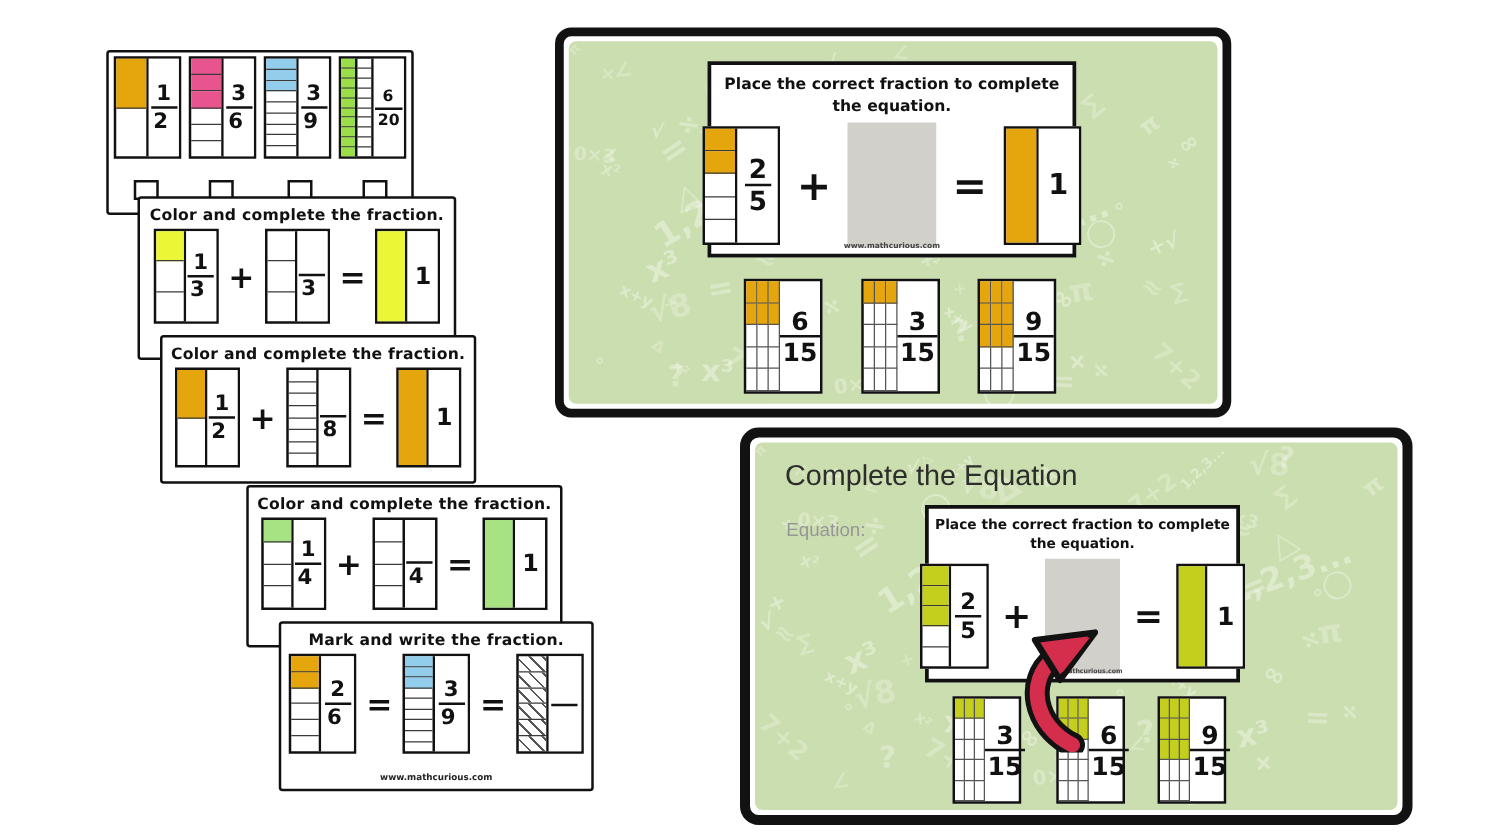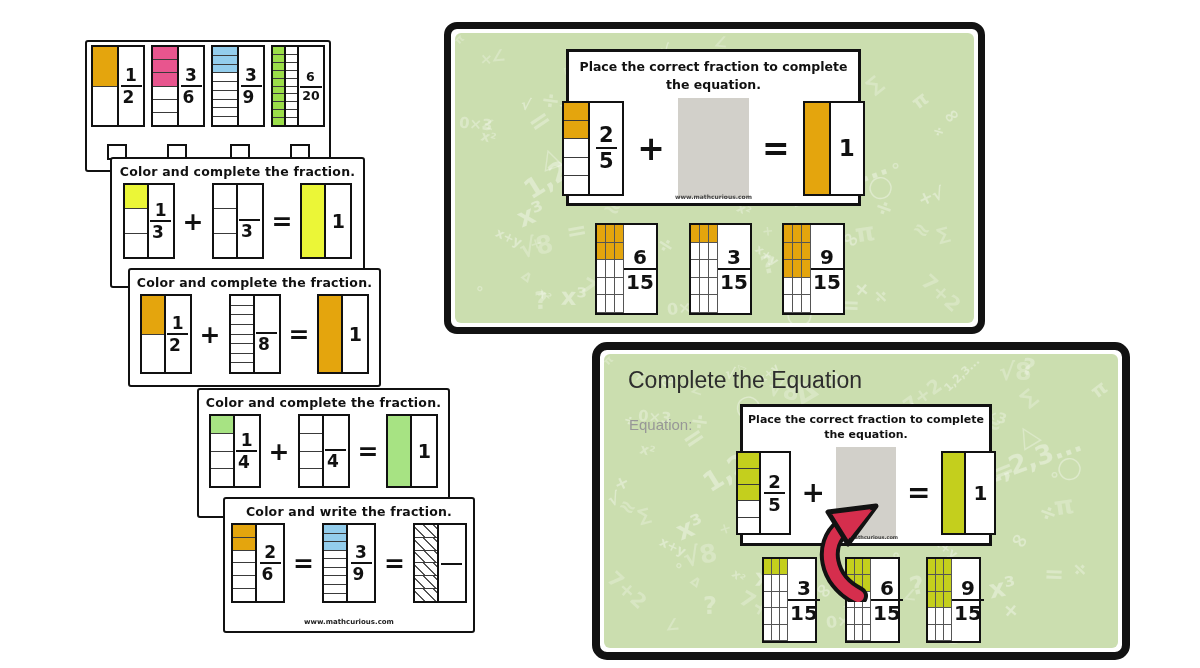--- a/index.html
+++ b/index.html
@@ -287,21 +287,21 @@
             <div class="fcell" style="background: rgb(167, 227, 131);"></div>
           </div>
           <div class="flabel">
             <div class="whole">1</div>
           </div>
         </div>
       </div>
   </section>
 
   <section class="wcard" style="left:223px;top:497px;width:252px;height:136px;z-index:5;">
-    <h3 class="wtitle">Color and write the fraction.</h3>
+    <h3 class="wtitle">Mark and write the fraction.</h3>
     <div class="wrow">
         <div class="fbar" style="width: 54px; height: 80px;">
           <div class="fstrip" style="width: 24px;">
             <div class="fcell" style="background: rgb(228, 165, 13);"></div>
             <div class="fcell" style="background: rgb(228, 165, 13);"></div>
             <div class="fcell"></div>
             <div class="fcell"></div>
             <div class="fcell"></div>
             <div class="fcell"></div>
           </div>

